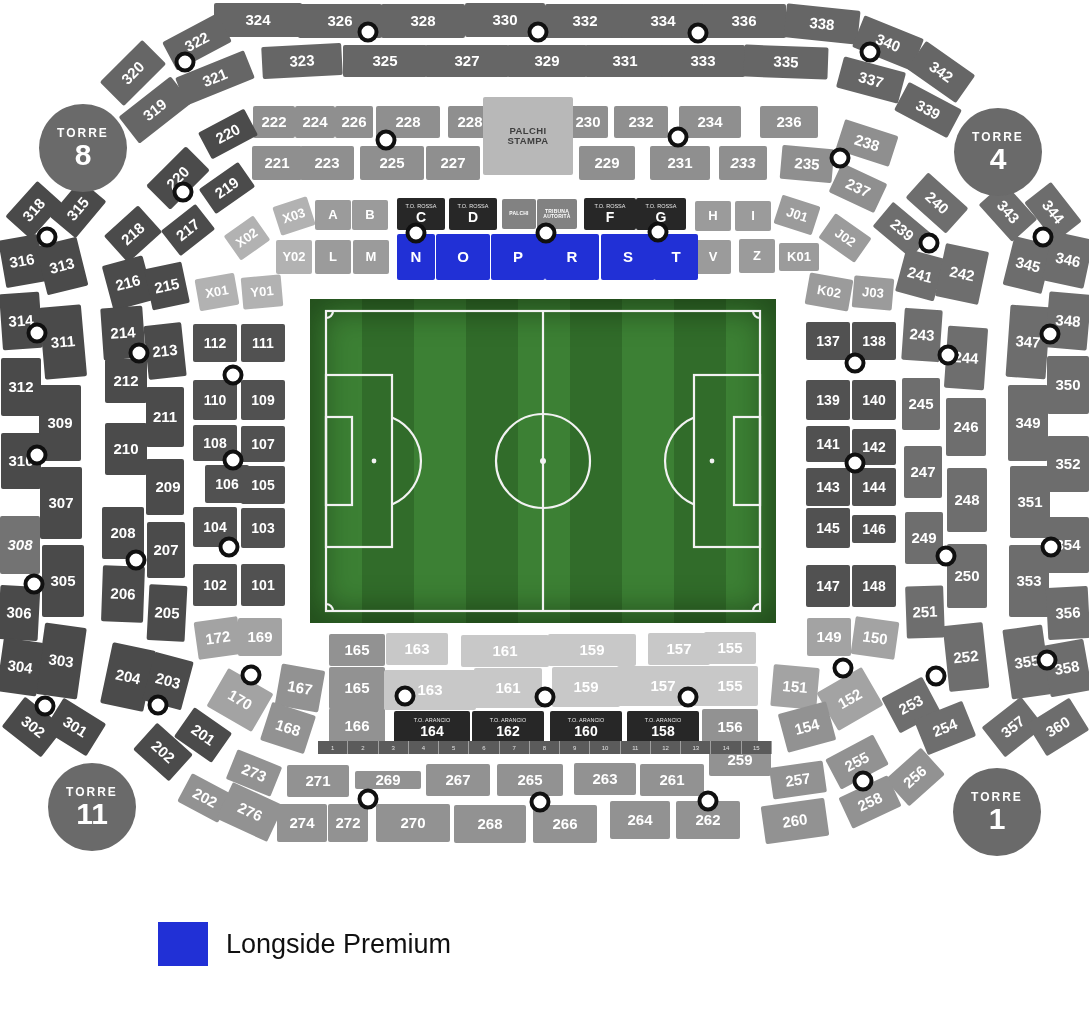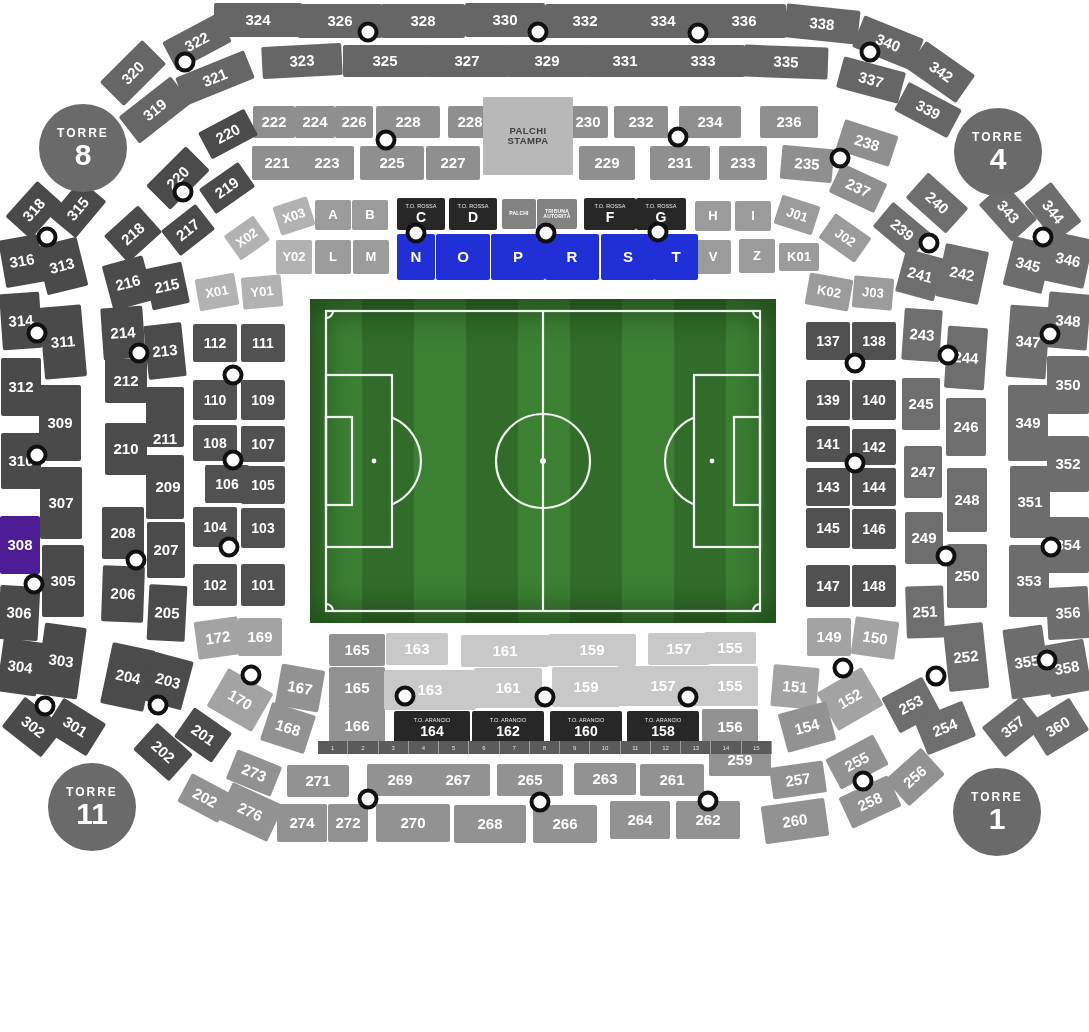--- a/index.html
+++ b/index.html
@@ -162,21 +162,21 @@
       </div>
       <div class="sec tier-OL" style="left: 60px; top: 423px; width: 42px; height: 76px; transform: translate(-50%, -50%) rotate(0deg); background: rgb(74, 74, 74);">
         <div class="lbl">309</div>
       </div>
       <div class="sec tier-OL" style="left: 21px; top: 461px; width: 40px; height: 56px; transform: translate(-50%, -50%) rotate(0deg); background: rgb(74, 74, 74);">
         <div class="lbl">310</div>
       </div>
       <div class="sec tier-OL" style="left: 61px; top: 503px; width: 42px; height: 72px; transform: translate(-50%, -50%) rotate(0deg); background: rgb(74, 74, 74);">
         <div class="lbl">307</div>
       </div>
-      <div class="sec tier-OL" style="left: 20px; top: 545px; width: 40px; height: 58px; transform: translate(-50%, -50%) rotate(0deg); background: #4c1d95;">
+      <div class="sec tier-OL" style="left: 20px; top: 545px; width: 40px; height: 58px; transform: translate(-50%, -50%) rotate(0deg); background: #737373; font-style: italic;">
         <div class="lbl">308</div>
       </div>
       <div class="sec tier-OL" style="left: 63px; top: 581px; width: 42px; height: 72px; transform: translate(-50%, -50%) rotate(0deg); background: rgb(74, 74, 74);">
         <div class="lbl">305</div>
       </div>
       <div class="sec tier-OL" style="left: 19px; top: 613px; width: 40px; height: 54px; transform: translate(-50%, -50%) rotate(3deg); background: rgb(74, 74, 74);">
         <div class="lbl">306</div>
       </div>
       <div class="sec tier-OL" style="left: 61px; top: 661px; width: 42px; height: 72px; transform: translate(-50%, -50%) rotate(8deg); background: rgb(74, 74, 74);">
         <div class="lbl">303</div>
@@ -282,21 +282,21 @@
       </div>
       <div class="sec tier-MT" style="left: 867px; top: 143px; width: 56px; height: 32px; transform: translate(-50%, -50%) rotate(18deg); background: rgb(143, 143, 143);">
         <div class="lbl">238</div>
       </div>
       <div class="sec tier-MT" style="left: 607px; top: 163px; width: 56px; height: 34px; transform: translate(-50%, -50%) rotate(0deg); background: rgb(143, 143, 143);">
         <div class="lbl">229</div>
       </div>
       <div class="sec tier-MT" style="left: 680px; top: 163px; width: 60px; height: 34px; transform: translate(-50%, -50%) rotate(0deg); background: rgb(143, 143, 143);">
         <div class="lbl">231</div>
       </div>
-      <div class="sec tier-MT" style="left: 743px; top: 163px; width: 48px; height: 34px; transform: translate(-50%, -50%) rotate(0deg); background: rgb(143, 143, 143);">
+      <div class="sec tier-MT" style="left: 743px; top: 163px; width: 48px; height: 34px; transform: translate(-50%, -50%) rotate(0deg); background: rgb(143, 143, 143); font-style: italic;">
         <div class="lbl">233</div>
       </div>
       <div class="sec tier-MT" style="left: 807px; top: 164px; width: 52px; height: 34px; transform: translate(-50%, -50%) rotate(5deg); background: rgb(143, 143, 143);">
         <div class="lbl">235</div>
       </div>
       <div class="sec tier-MT" style="left: 858px; top: 188px; width: 50px; height: 32px; transform: translate(-50%, -50%) rotate(25deg); background: rgb(143, 143, 143);">
         <div class="lbl">237</div>
       </div>
       <div class="sec tier-ML" style="left: 228px; top: 134px; width: 52px; height: 30px; transform: translate(-50%, -50%) rotate(-28deg); background: rgb(75, 75, 75);">
         <div class="lbl">220</div>
@@ -325,27 +325,27 @@
       </div>
       <div class="sec tier-ML" style="left: 123px; top: 333px; width: 42px; height: 52px; transform: translate(-50%, -50%) rotate(-4deg); background: rgb(75, 75, 75);">
         <div class="lbl">214</div>
       </div>
       <div class="sec tier-ML" style="left: 165px; top: 351px; width: 38px; height: 54px; transform: translate(-50%, -50%) rotate(-6deg); background: rgb(75, 75, 75);">
         <div class="lbl">213</div>
       </div>
       <div class="sec tier-ML" style="left: 126px; top: 381px; width: 42px; height: 44px; transform: translate(-50%, -50%) rotate(0deg); background: rgb(75, 75, 75);">
         <div class="lbl">212</div>
       </div>
-      <div class="sec tier-ML" style="left: 165px; top: 417px; width: 38px; height: 60px; transform: translate(-50%, -50%) rotate(0deg); background: rgb(75, 75, 75); justify-content: flex-end;">
+      <div class="sec tier-ML" style="left: 165px; top: 417px; width: 38px; height: 60px; transform: translate(-50%, -50%) rotate(0deg); background: rgb(75, 75, 75);">
         <div class="lbl">211</div>
       </div>
       <div class="sec tier-ML" style="left: 126px; top: 449px; width: 42px; height: 52px; transform: translate(-50%, -50%) rotate(0deg); background: rgb(75, 75, 75);">
         <div class="lbl">210</div>
       </div>
-      <div class="sec tier-ML" style="left: 165px; top: 487px; width: 38px; height: 64px; transform: translate(-50%, -50%) rotate(0deg); background: rgb(75, 75, 75); padding-left: 6px;">
+      <div class="sec tier-ML" style="left: 165px; top: 487px; width: 38px; height: 56px; transform: translate(-50%, -50%) rotate(0deg); background: rgb(75, 75, 75); padding-left: 6px;">
         <div class="lbl">209</div>
       </div>
       <div class="sec tier-ML" style="left: 123px; top: 533px; width: 42px; height: 52px; transform: translate(-50%, -50%) rotate(0deg); background: rgb(75, 75, 75);">
         <div class="lbl">208</div>
       </div>
       <div class="sec tier-ML" style="left: 166px; top: 550px; width: 38px; height: 56px; transform: translate(-50%, -50%) rotate(0deg); background: rgb(75, 75, 75);">
         <div class="lbl">207</div>
       </div>
       <div class="sec tier-ML" style="left: 123px; top: 594px; width: 42px; height: 56px; transform: translate(-50%, -50%) rotate(2deg); background: rgb(75, 75, 75);">
         <div class="lbl">206</div>
@@ -367,21 +367,21 @@
       </div>
       <div class="sec tier-MB" style="left: 205px; top: 798px; width: 46px; height: 32px; transform: translate(-50%, -50%) rotate(28deg); background: rgb(146, 146, 146);">
         <div class="lbl">202</div>
       </div>
       <div class="sec tier-MB" style="left: 254px; top: 773px; width: 48px; height: 32px; transform: translate(-50%, -50%) rotate(22deg); background: rgb(146, 146, 146);">
         <div class="lbl">273</div>
       </div>
       <div class="sec tier-MB" style="left: 318px; top: 781px; width: 62px; height: 32px; transform: translate(-50%, -50%) rotate(0deg); background: rgb(146, 146, 146);">
         <div class="lbl">271</div>
       </div>
-      <div class="sec tier-MB" style="left: 388px; top: 780px; width: 66px; height: 32px; transform: translate(-50%, -50%) rotate(0deg); background: rgb(146, 146, 146); margin-left: 12px;">
+      <div class="sec tier-MB" style="left: 388px; top: 780px; width: 66px; height: 18px; transform: translate(-50%, -50%) rotate(0deg); background: rgb(146, 146, 146);">
         <div class="lbl">269</div>
       </div>
       <div class="sec tier-MB" style="left: 458px; top: 780px; width: 64px; height: 32px; transform: translate(-50%, -50%) rotate(0deg); background: rgb(146, 146, 146);">
         <div class="lbl">267</div>
       </div>
       <div class="sec tier-MB" style="left: 530px; top: 780px; width: 66px; height: 32px; transform: translate(-50%, -50%) rotate(0deg); background: rgb(146, 146, 146);">
         <div class="lbl">265</div>
       </div>
       <div class="sec tier-MB" style="left: 605px; top: 779px; width: 62px; height: 32px; transform: translate(-50%, -50%) rotate(0deg); background: rgb(146, 146, 146);">
         <div class="lbl">263</div>
@@ -630,21 +630,21 @@
       </div>
       <div class="sec tier-C1" style="left: 828px; top: 487px; width: 44px; height: 38px; transform: translate(-50%, -50%) rotate(0deg); background: rgb(81, 81, 81);">
         <div class="lbl">143</div>
       </div>
       <div class="sec tier-C1" style="left: 874px; top: 487px; width: 44px; height: 38px; transform: translate(-50%, -50%) rotate(0deg); background: rgb(81, 81, 81);">
         <div class="lbl">144</div>
       </div>
       <div class="sec tier-C1" style="left: 828px; top: 528px; width: 44px; height: 40px; transform: translate(-50%, -50%) rotate(0deg); background: rgb(81, 81, 81);">
         <div class="lbl">145</div>
       </div>
-      <div class="sec tier-C1" style="left: 874px; top: 529px; width: 44px; height: 40px; transform: translate(-50%, -50%) rotate(0deg); background: rgb(81, 81, 81);">
+      <div class="sec tier-C1" style="left: 874px; top: 529px; width: 44px; height: 28px; transform: translate(-50%, -50%) rotate(0deg); background: rgb(81, 81, 81);">
         <div class="lbl">146</div>
       </div>
       <div class="sec tier-C1" style="left: 828px; top: 586px; width: 44px; height: 42px; transform: translate(-50%, -50%) rotate(0deg); background: rgb(81, 81, 81);">
         <div class="lbl">147</div>
       </div>
       <div class="sec tier-C1" style="left: 874px; top: 586px; width: 44px; height: 42px; transform: translate(-50%, -50%) rotate(0deg); background: rgb(81, 81, 81);">
         <div class="lbl">148</div>
       </div>
       <div class="sec tier-CL" style="left: 218px; top: 638px; width: 44px; height: 38px; transform: translate(-50%, -50%) rotate(-8deg); background: rgb(163, 163, 163);">
         <div class="lbl">172</div>
@@ -809,14 +809,18 @@
       <div class="cell">8</div>
       <div class="cell">9</div>
       <div class="cell">10</div>
       <div class="cell">11</div>
       <div class="cell">12</div>
       <div class="cell">13</div>
       <div class="cell">14</div>
       <div class="cell">15</div>
     </div>
 
+  <div class="legend">
+    <div class="legend-swatch" style="background: rgb(33, 48, 214);"></div>
+    <div class="legend-label">Longside Premium</div>
+  </div>
 
 </div>
 
 </body></html>

